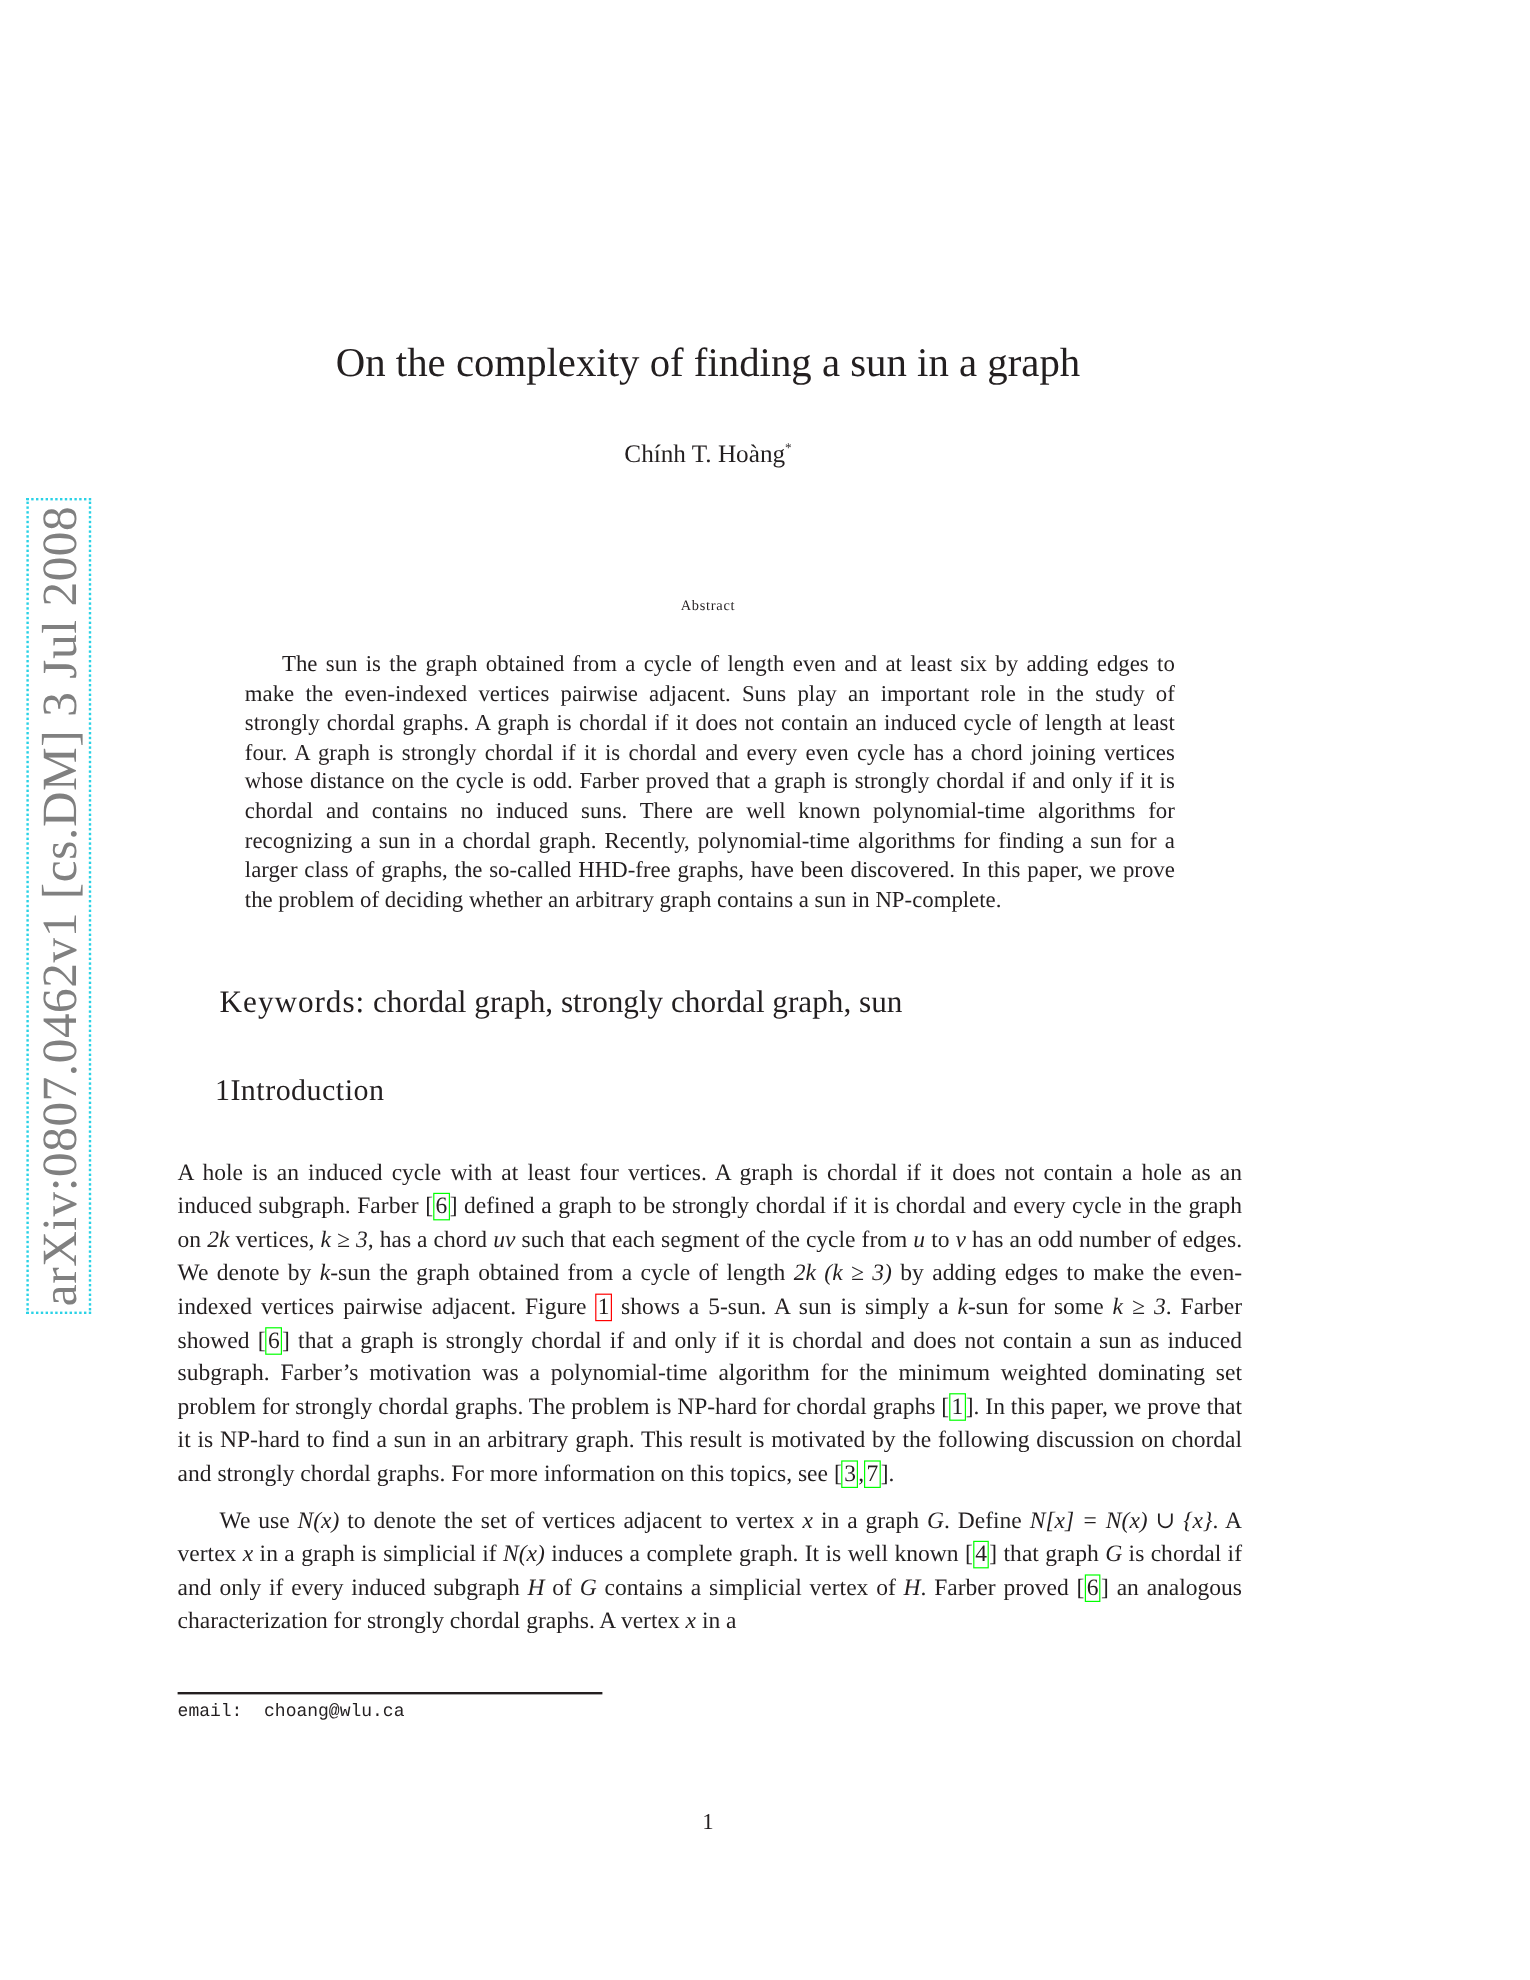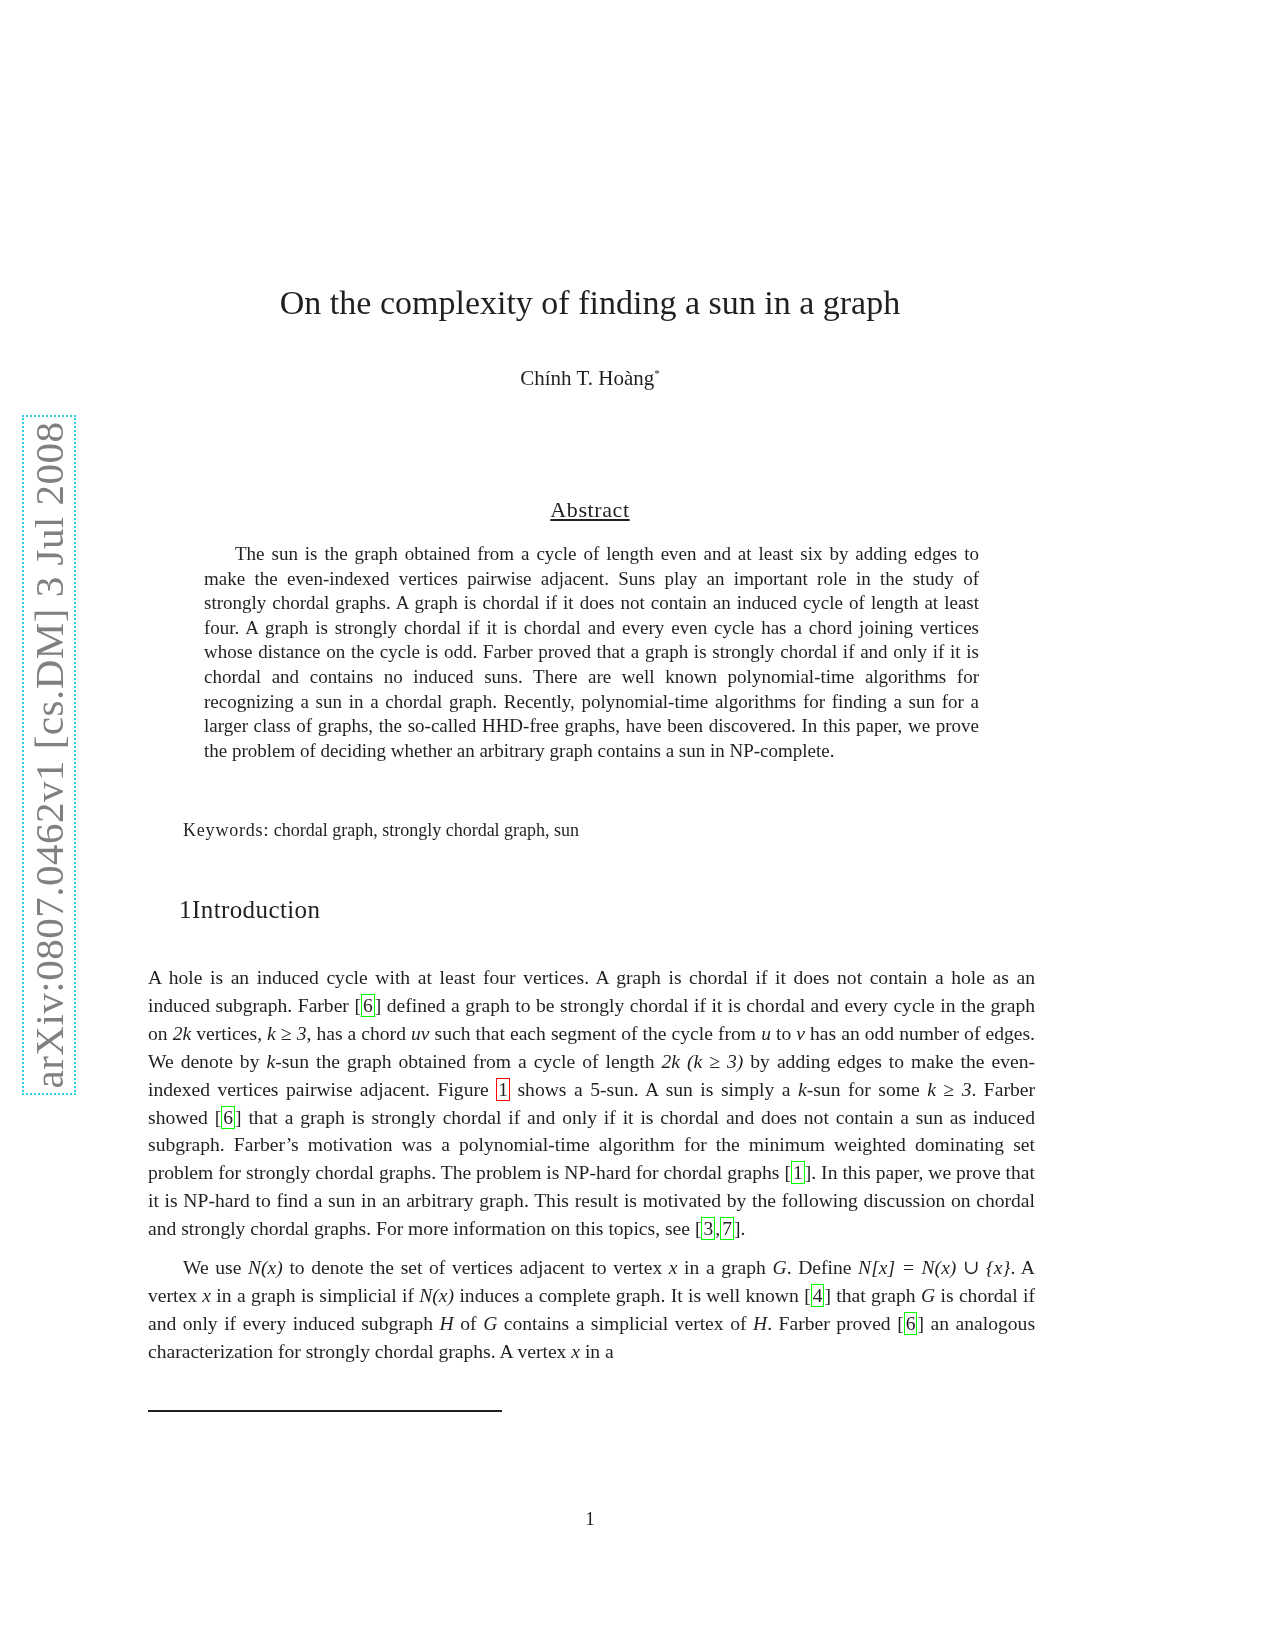--- a/index.html
+++ b/index.html
@@ -2,24 +2,24 @@
 <html><head>
 <meta charset="utf-8">
 <style>
   html,body{margin:0;padding:0;background:#fff;}
   body{width:1275px;height:1650px;position:relative;overflow:hidden;font-family:"Liberation Serif","DejaVu Serif",serif;color:#231f20;}
   .arxiv{position:absolute;left:22px;top:415px;width:54px;height:680px;border:2px dotted #2ad2e6;box-sizing:border-box;}
   .arxiv-text{position:absolute;left:50%;top:50%;transform:translate(-50%,-50%) rotate(-90deg);white-space:nowrap;font-size:41px;color:#808080;letter-spacing:0.5px;}
   .title{position:absolute;top:284px;left:0;width:1180px;text-align:center;font-size:34px;}
   .author{position:absolute;top:366px;left:0;width:1180px;text-align:center;font-size:21px;}
   .author sup{font-size:11px;}
-  .abs-head{position:absolute;top:497px;left:0;width:1180px;text-align:center;font-size:22px;letter-spacing:0.6px;text-decoration:underline;}
+  .abs-head{position:absolute;top:497px;left:0;width:1180px;text-align:center;font-size:12px;letter-spacing:0.6px;}
   .abstract{position:absolute;top:542px;left:204px;width:775px;font-size:19px;line-height:24.6px;text-align:justify;}
   .abstract p{margin:0;text-indent:31px;}
-  .keywords{position:absolute;top:820px;left:183px;font-size:18px;}
+  .keywords{position:absolute;top:820px;left:183px;font-size:26px;}
   .kw-label{letter-spacing:0.8px;}
   .section{position:absolute;top:896px;left:148px;font-size:25px;letter-spacing:0.4px;text-align:right;}
   .section .num{display:inline-block;width:44px;}
   .body{position:absolute;top:964px;left:148px;width:887px;font-size:19.6px;line-height:27.9px;text-align:justify;}
   .body p{margin:0;}
   .body p + p{margin-top:11px;text-indent:35px;}
   .m{font-style:italic;margin-top:48px;}
   .ref{border:1.5px solid #00ff00;padding:0 1px;}
   .ref-red{border:1.5px solid #ff0000;padding:0 1px;}
   .fn-rule{position:absolute;top:1410px;left:148px;width:354px;height:1.5px;background:#231f20;}
@@ -48,15 +48,16 @@
 
 <div class="section"><span class="num">1</span><span>Introduction</span></div>
 
 <div class="body">
   <p><span>A hole is an induced cycle with at least four vertices. A graph is chordal if it does not contain a hole as an induced subgraph. Farber </span>[<span class="ref">6</span>]<span> defined a graph to be strongly chordal if it is chordal and every cycle in the graph on </span><span class="m">2k</span><span> vertices, </span><span class="m">k ≥ 3</span><span>, has a chord </span><span class="m">uv</span><span> such that each segment of the cycle from </span><span class="m">u</span><span> to </span><span class="m">v</span><span> has an odd number of edges. We denote by </span><span class="m">k</span><span>-sun the graph obtained from a cycle of length </span><span class="m">2k (k ≥ 3)</span><span> by adding edges to make the even-indexed vertices pairwise adjacent. Figure </span><span class="ref-red">1</span><span> shows a 5-sun. A sun is simply a </span><span class="m">k</span><span>-sun for some </span><span class="m">k ≥ 3</span><span>. Farber showed </span>[<span class="ref">6</span>]<span> that a graph is strongly chordal if and only if it is chordal and does not contain a sun as induced subgraph. Farber’s motivation was a polynomial-time algorithm for the minimum weighted dominating set problem for strongly chordal graphs. The problem is NP-hard for chordal graphs </span>[<span class="ref">1</span>]<span>. In this paper, we prove that it is NP-hard to find a sun in an arbitrary graph. This result is motivated by the following discussion on chordal and strongly chordal graphs. For more information on this topics, see </span>[<span class="ref">3</span>,<span class="ref">7</span>]<span>.</span></p>
   <p><span>We use </span><span class="m">N(x)</span><span> to denote the set of vertices adjacent to vertex </span><span class="m">x</span><span> in a graph </span><span class="m">G</span><span>. Define </span><span class="m">N[x] = N(x) ∪ {x}</span><span>. A vertex </span><span class="m">x</span><span> in a graph is simplicial if </span><span class="m">N(x)</span><span> induces a complete graph. It is well known </span>[<span class="ref">4</span>]<span> that graph </span><span class="m">G</span><span> is chordal if and only if every induced subgraph </span><span class="m">H</span><span> of </span><span class="m">G</span><span> contains a simplicial vertex of </span><span class="m">H</span><span>. Farber proved </span>[<span class="ref">6</span>]<span> an analogous characterization for strongly chordal graphs. A vertex </span><span class="m">x</span><span> in a</span></p>
 </div>
 
 <div class="fn-rule"></div>
 <div class="footnote">
+  <div class="mono"><span>email:</span>&nbsp;&nbsp;<span>choang@wlu.ca</span></div>
 </div>
 
 <div class="pageno">1</div>
 
 </body></html>

